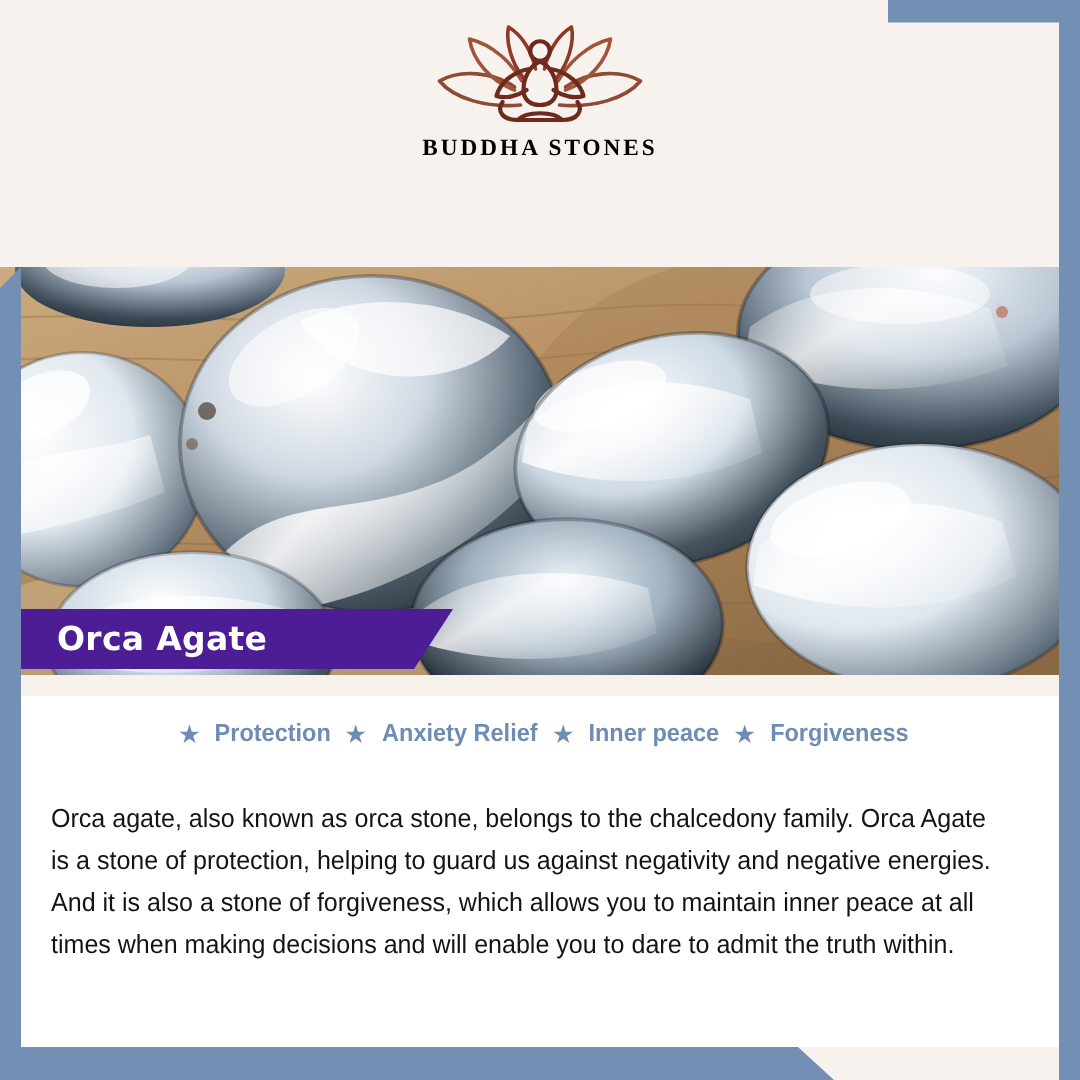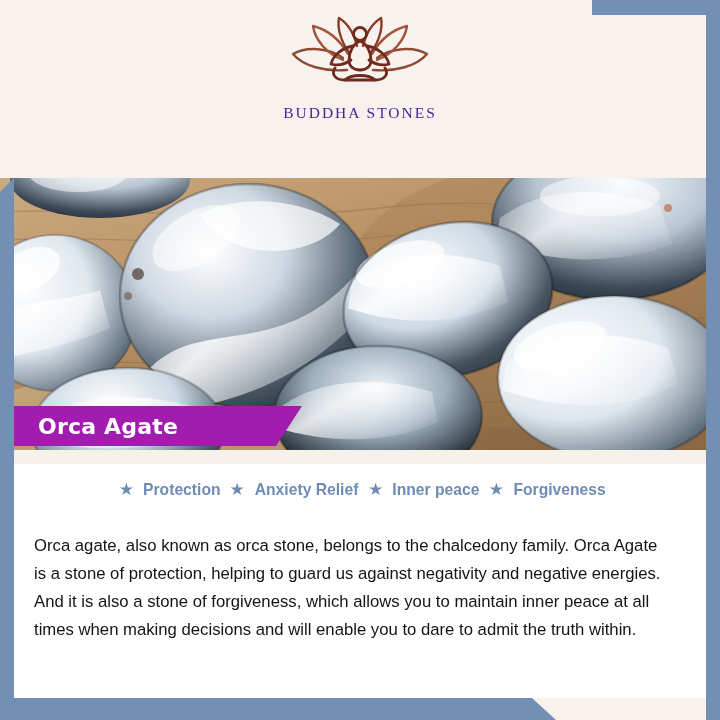--- a/index.html
+++ b/index.html
@@ -82,26 +82,26 @@
     flex-direction: column;
     align-items: center;
     justify-content: flex-start;
   }
   .logo-mark {
     width: 150px;
     height: 74px;
     display: block;
   }
   .logo-text {
-    margin-top: 16px;
+    margin-top: 2px;
     font-family: "Liberation Serif", serif;
     font-size: 15.5px;
     letter-spacing: 2.0px;
-    color: #4c1d95;
-    font-weight: 400;
+    color: #000000;
+    font-weight: 700;
   }
 
   .title-band {
     position: absolute;
     left: 148px;
     top: 128px;
     width: 436px;
     height: 47px;
     background: #fbf7f3;
     display: flex;
@@ -132,21 +132,21 @@
   }
   .photo svg { display: block; }
 
   
   .caption-band {
     position: absolute;
     left: 14px;
     top: 406px;
     width: 288px;
     height: 40px;
-    background: #a21caf;
+    background: #4c1d95;
     clip-path: polygon(0 0, 288px 0, 262px 40px, 0 40px);
     display: flex;
     align-items: center;
     z-index: 5;
   }
   .caption-text {
     margin-left: 24px;
     color: #ffffff;
     font-family: "DejaVu Sans", sans-serif;
     font-weight: 700;

